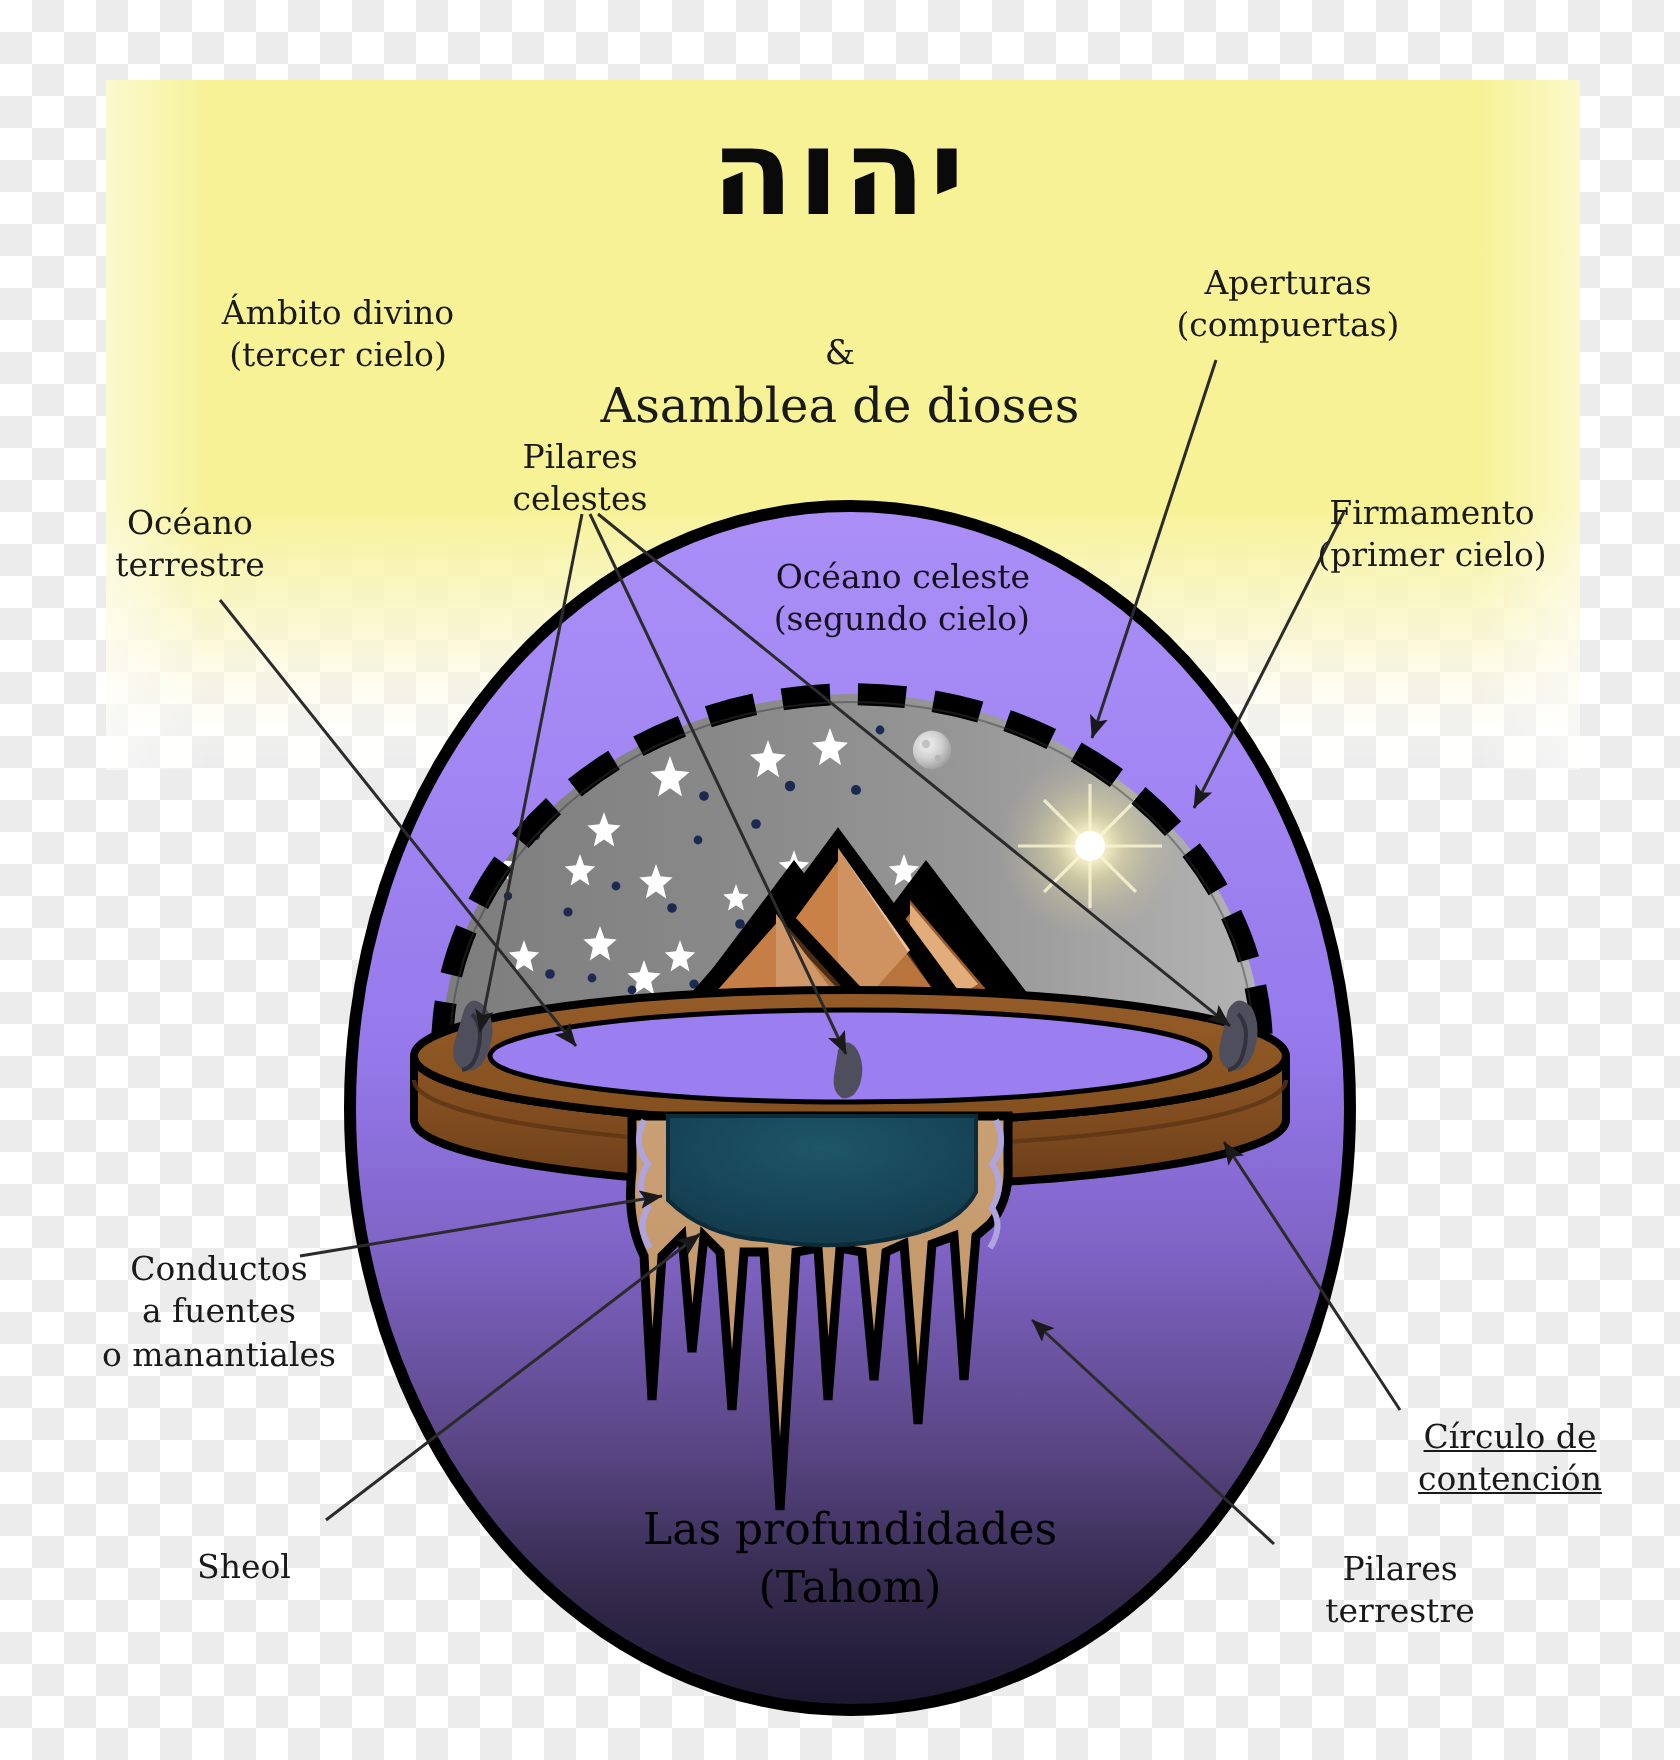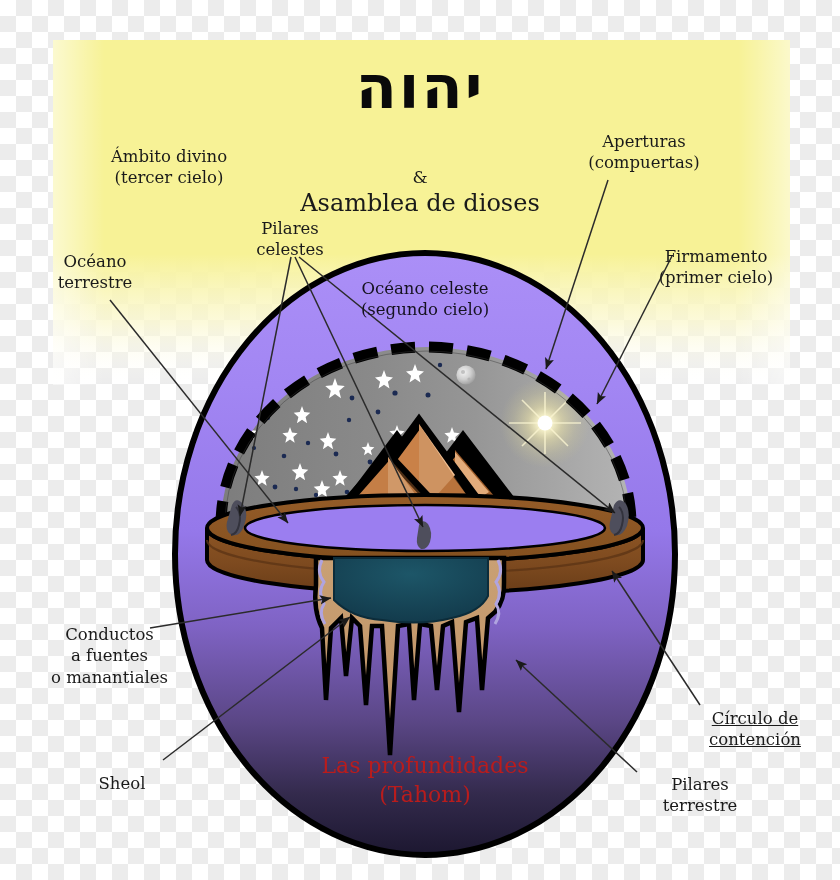--- a/index.html
+++ b/index.html
@@ -15,22 +15,22 @@
     background-size:32px 32px;
     background-position:0 0,16px 16px;
     background-color:#ffffff;
   }
 
   #stage{position:absolute;left:0;top:0;width:840px;height:880px;}
   #stage svg{position:absolute;left:0;top:0;}
 
   .lbl{position:absolute;color:#1a1a1a;font-size:16.5px;line-height:1.30;
        text-align:center;white-space:nowrap;}
-  .lbl.dark{color:#15121f;}
-  .lbl.white{color:#b91c1c;font-size:22px;}
+  .lbl.dark{color:#15121f;text-align:right;}
+  .lbl.white{color:#000000;font-size:22px;}
   .lbl.hebrew{font-size:60px;font-weight:700;color:#0a0a0a;letter-spacing:2px;
        font-family:"DejaVu Sans", sans-serif;}
   .lbl.yah{font-size:25px;}
   .lbl.amp{font-size:17px;}
   .lbl.asam{font-size:24px;}
 </style>
 </head>
 <body>
 
 <div id="checker"></div>

